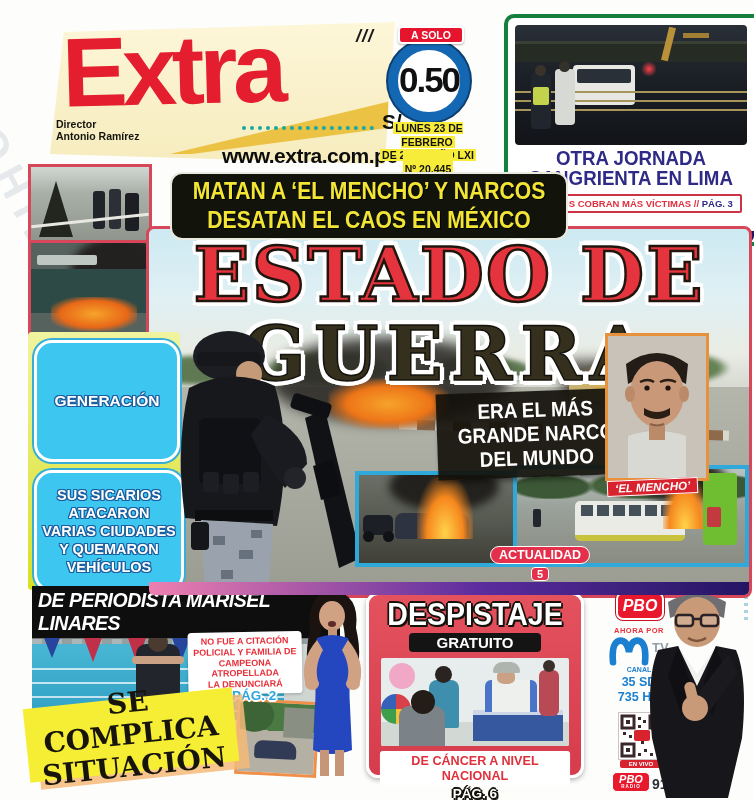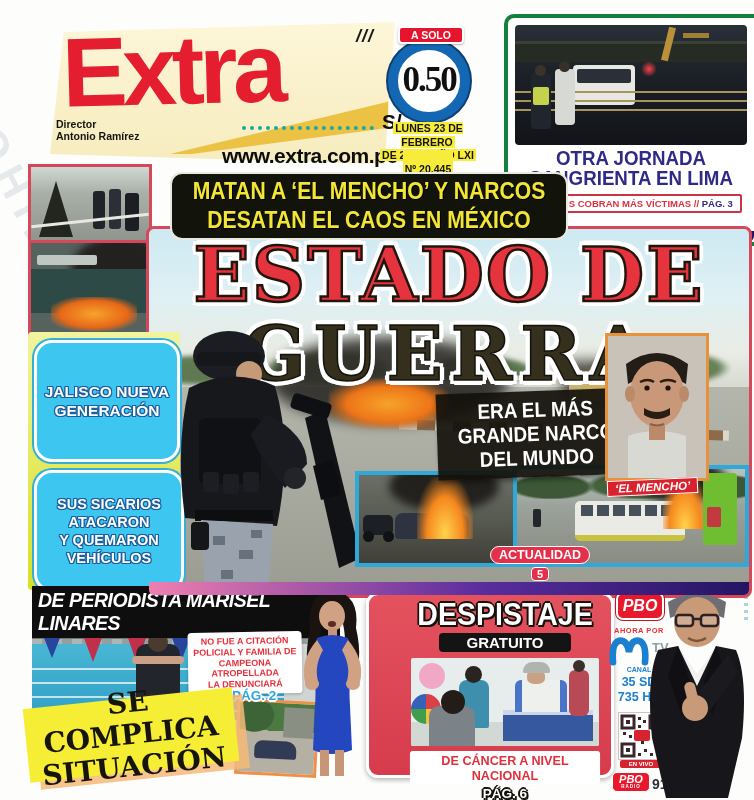--- a/index.html
+++ b/index.html
@@ -37,21 +37,21 @@
 <div class="abs t" style="left:56px;top:118px;font-size:10.5px;color:#14140f;line-height:1.15;">
   <span style="display:block;">Director</span>
   <span style="display:block;">Antonio Ramírez</span>
 </div>
 <div class="abs t" style="left:222px;top:144px;font-size:21px;color:#0c0c0c;letter-spacing:-0.5px;">www.extra.com.pe</div>
 
 <div class="abs t center" style="left:398px;top:26px;width:62px;background:#e6152d;border:2px solid #fff;border-radius:4px;
             color:#fff;font-size:10.5px;padding:1px 0;z-index:3;box-shadow:0 1px 2px rgba(0,0,0,.3);">A SOLO</div>
 <div class="abs" style="left:388px;top:40px;width:62px;height:62px;background:#fff;border:10px solid #1468b3;border-radius:50%;
             box-shadow:0 0 0 2px #0d3f70;z-index:2;"></div>
-<div class="abs t center" style="left:388px;top:60px;width:82px;font-size:35px;color:#101010;letter-spacing:-2px;z-index:3;font-family:Liberation Serif, serif;">0.50</div>
+<div class="abs t center" style="left:388px;top:60px;width:82px;font-size:35px;color:#101010;letter-spacing:-2px;z-index:3;">0.50</div>
 <div class="abs t center" style="left:372px;top:122px;width:112px;font-size:10.5px;line-height:1.3;color:#12120e;z-index:3;">
   <span style="background:#f8ec3a;padding:0 2px;">LUNES 23 DE FEBRERO</span><br>
   <span style="background:#f8ec3a;padding:0 2px;margin-top:34px;">DE 2026 / AÑO LXI</span><br>
   <span style="background:#f8ec3a;padding:13px 2px;">Nº 20,445</span>
 </div>
 
 <div class="abs" style="left:504px;top:14px;width:254px;height:224px;background:#fff;border:4px solid #15803d;border-radius:10px;">
   <div class="abs" style="left:7px;top:7px;width:232px;height:120px;border-radius:4px;overflow:hidden;
               background:linear-gradient(180deg,#2a3038 0%,#1b1f26 45%,#121418 100%);">
     <div class="abs" style="left:0;top:16px;width:232px;height:18px;background:#262b24;border-top:3px solid #3a4036;"></div>
@@ -197,27 +197,27 @@
                  font-size:12.5px;font-weight:900;padding:1px 8px;">ACTUALIDAD</span><br>
     <span style="display:inline-block;background:#e5304c;border:1px solid #fff;border-radius:4px;color:#fff;
                  font-size:11px;font-weight:900;padding:0 5px;margin-top:1px;">5</span>
   </div>
   <div class="abs" style="left:0;bottom:0;width:600px;height:13px;background:linear-gradient(90deg,#ee7fb0,#5b2d9e 55%,#241563);z-index:8;"></div>
 </div>
 
 <div class="abs" style="left:28px;top:332px;width:152px;height:258px;background:linear-gradient(180deg,#f0f4a0,#d9e021);border-radius:4px;"></div>
 <div class="abs t center navy-out" style="left:34px;top:340px;width:140px;height:116px;background:#3cc6f0;border:3px solid #fff;border-radius:18px;
             box-shadow:0 0 0 2px #35aed8;color:#fff;font-size:15.5px;line-height:1.25;display:flex;flex-direction:column;justify-content:center;">
-  <span>JALISCO NUEVA</span>
   <span>GENERACIÓN</span>
 </div>
 <div class="abs t center navy-out" style="left:34px;top:470px;width:144px;height:116px;background:#3cc6f0;border:3px solid #fff;border-radius:18px;
             box-shadow:0 0 0 2px #35aed8;color:#fff;font-size:14.5px;line-height:1.25;display:flex;flex-direction:column;justify-content:center;">
   <span>SUS SICARIOS</span>
   <span>ATACARON</span>
+  <span>VARIAS CIUDADES</span>
   <span>Y QUEMARON</span>
   <span>VEHÍCULOS</span>
 </div>
 
 <div class="abs t" style="left:32px;top:586px;width:296px;background:#0e0e0e;color:#fff;font-style:italic;font-size:19.5px;
             padding:3px 6px;letter-spacing:-0.5px;z-index:3;">DE PERIODISTA MARISEL LINARES</div>
 <div class="abs" style="left:32px;top:616px;width:292px;height:104px;overflow:hidden;background:linear-gradient(180deg,#b9c4c6 0 26%,#49b7d4 26%,#2f9fc4 100%);z-index:2;">
   <div class="abs" style="left:0;top:0;width:292px;height:28px;background:repeating-linear-gradient(90deg,#aab6b8 0 10px,#93a0a2 10px 20px);"></div>
   <div class="abs" style="left:0;top:40px;width:292px;height:64px;background:repeating-linear-gradient(180deg,transparent 0 12px,rgba(255,255,255,.7) 12px 14px);"></div>
   <div class="abs" style="left:0;top:22px;width:292px;height:1px;background:#777;"></div>
@@ -259,21 +259,21 @@
   <rect x="47" y="166" width="9" height="26" fill="#c79578"></rect>
 </svg>
 <div class="abs serif center" style="left:26px;top:698px;width:210px;height:74px;background:#f6ee35;transform:rotate(-6deg);
             box-shadow:10px 8px 0 rgba(244,186,120,.85);color:#17140c;font-size:28px;line-height:1.15;
             display:flex;flex-direction:column;justify-content:center;z-index:5;">
   <span>SE COMPLICA</span>
   <span>SITUACIÓN</span>
 </div>
 
 <div class="abs center" style="left:366px;top:592px;width:212px;height:180px;background:linear-gradient(180deg,#e4525e,#d63c4c);
-            border:3px solid #fff;border-radius:12px;box-shadow:0 2px 5px rgba(0,0,0,.3);padding-left:30px;">
+            border:3px solid #fff;border-radius:12px;box-shadow:0 2px 5px rgba(0,0,0,.3);">
   <div class="t dark-out" style="color:#fff;font-size:31px;margin-top:2px;transform:scaleX(.92);">DESPISTAJE</div>
   <div class="t" style="background:#141414;border-radius:4px;color:#fff;font-size:15px;width:132px;margin:0 auto;padding:1px 0;">GRATUITO</div>
   <div style="position:relative;width:188px;height:88px;margin:6px auto 0;background:#e6edec;overflow:hidden;border-radius:2px;">
     <div class="abs" style="left:0;top:64px;width:188px;height:24px;background:#d2d8d4;"></div>
     <div class="abs" style="left:8px;top:5px;width:26px;height:26px;border-radius:50%;background:#f0a8c6;"></div>
     <div class="abs" style="left:0;top:36px;width:30px;height:30px;border-radius:50%;background:conic-gradient(#d8404a 0 25%,#f2c23a 25% 50%,#3f9e4c 50% 75%,#3462b8 75% 100%);"></div>
     <div class="abs" style="left:48px;top:22px;width:30px;height:48px;background:#3e8fae;border-radius:8px 8px 2px 2px;"></div>
     <div class="abs" style="left:54px;top:8px;width:17px;height:17px;border-radius:50%;background:#2a2420;"></div>
     <div class="abs" style="left:18px;top:48px;width:46px;height:40px;background:#7b8288;border-radius:10px 10px 0 0;"></div>
     <div class="abs" style="left:30px;top:32px;width:24px;height:24px;border-radius:50%;background:#241c16;"></div>

